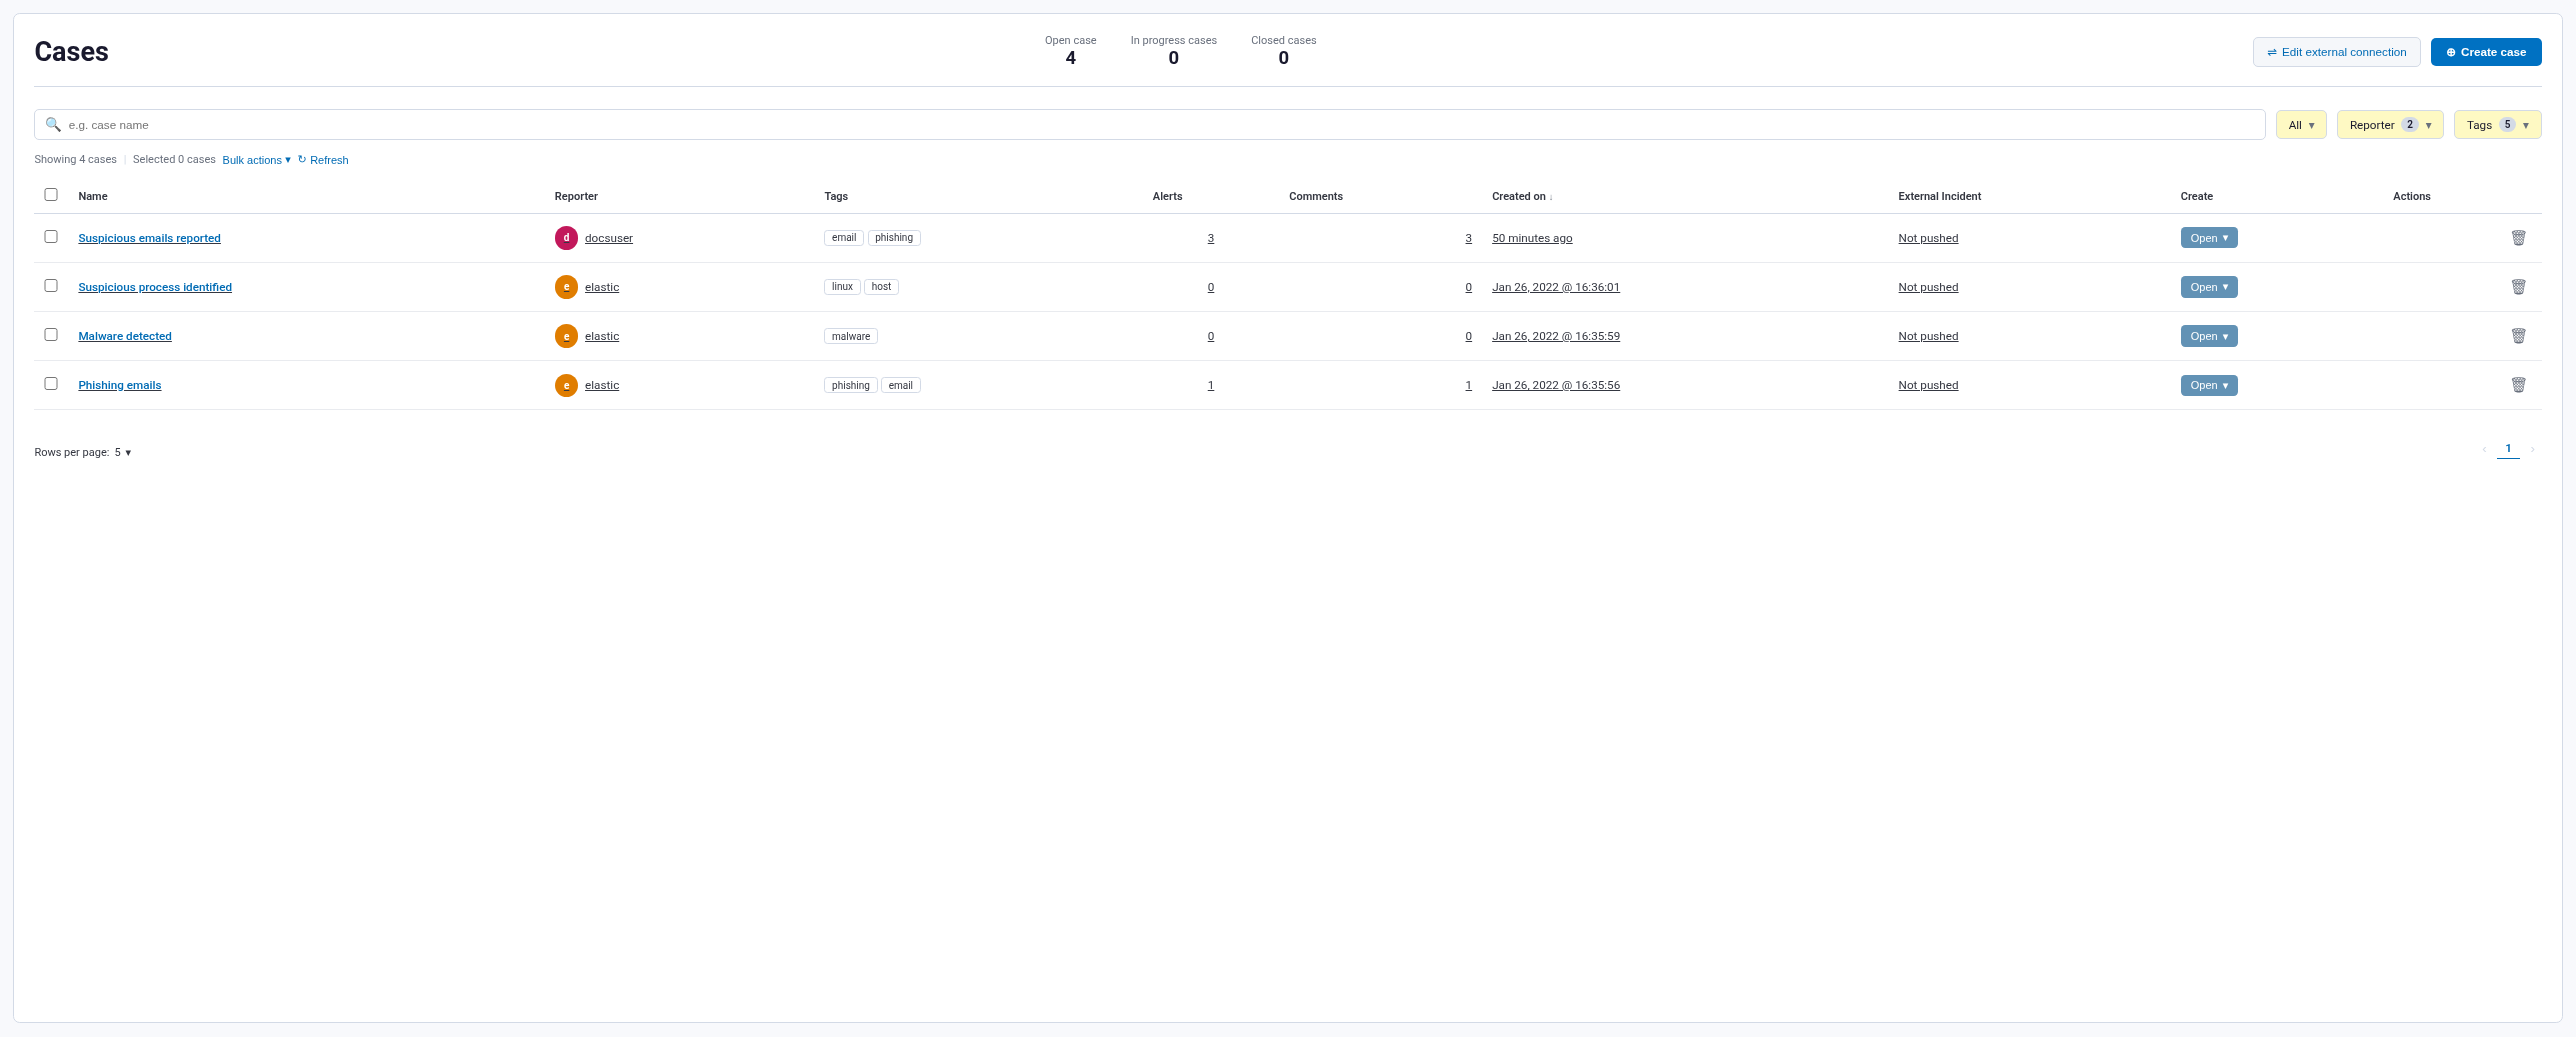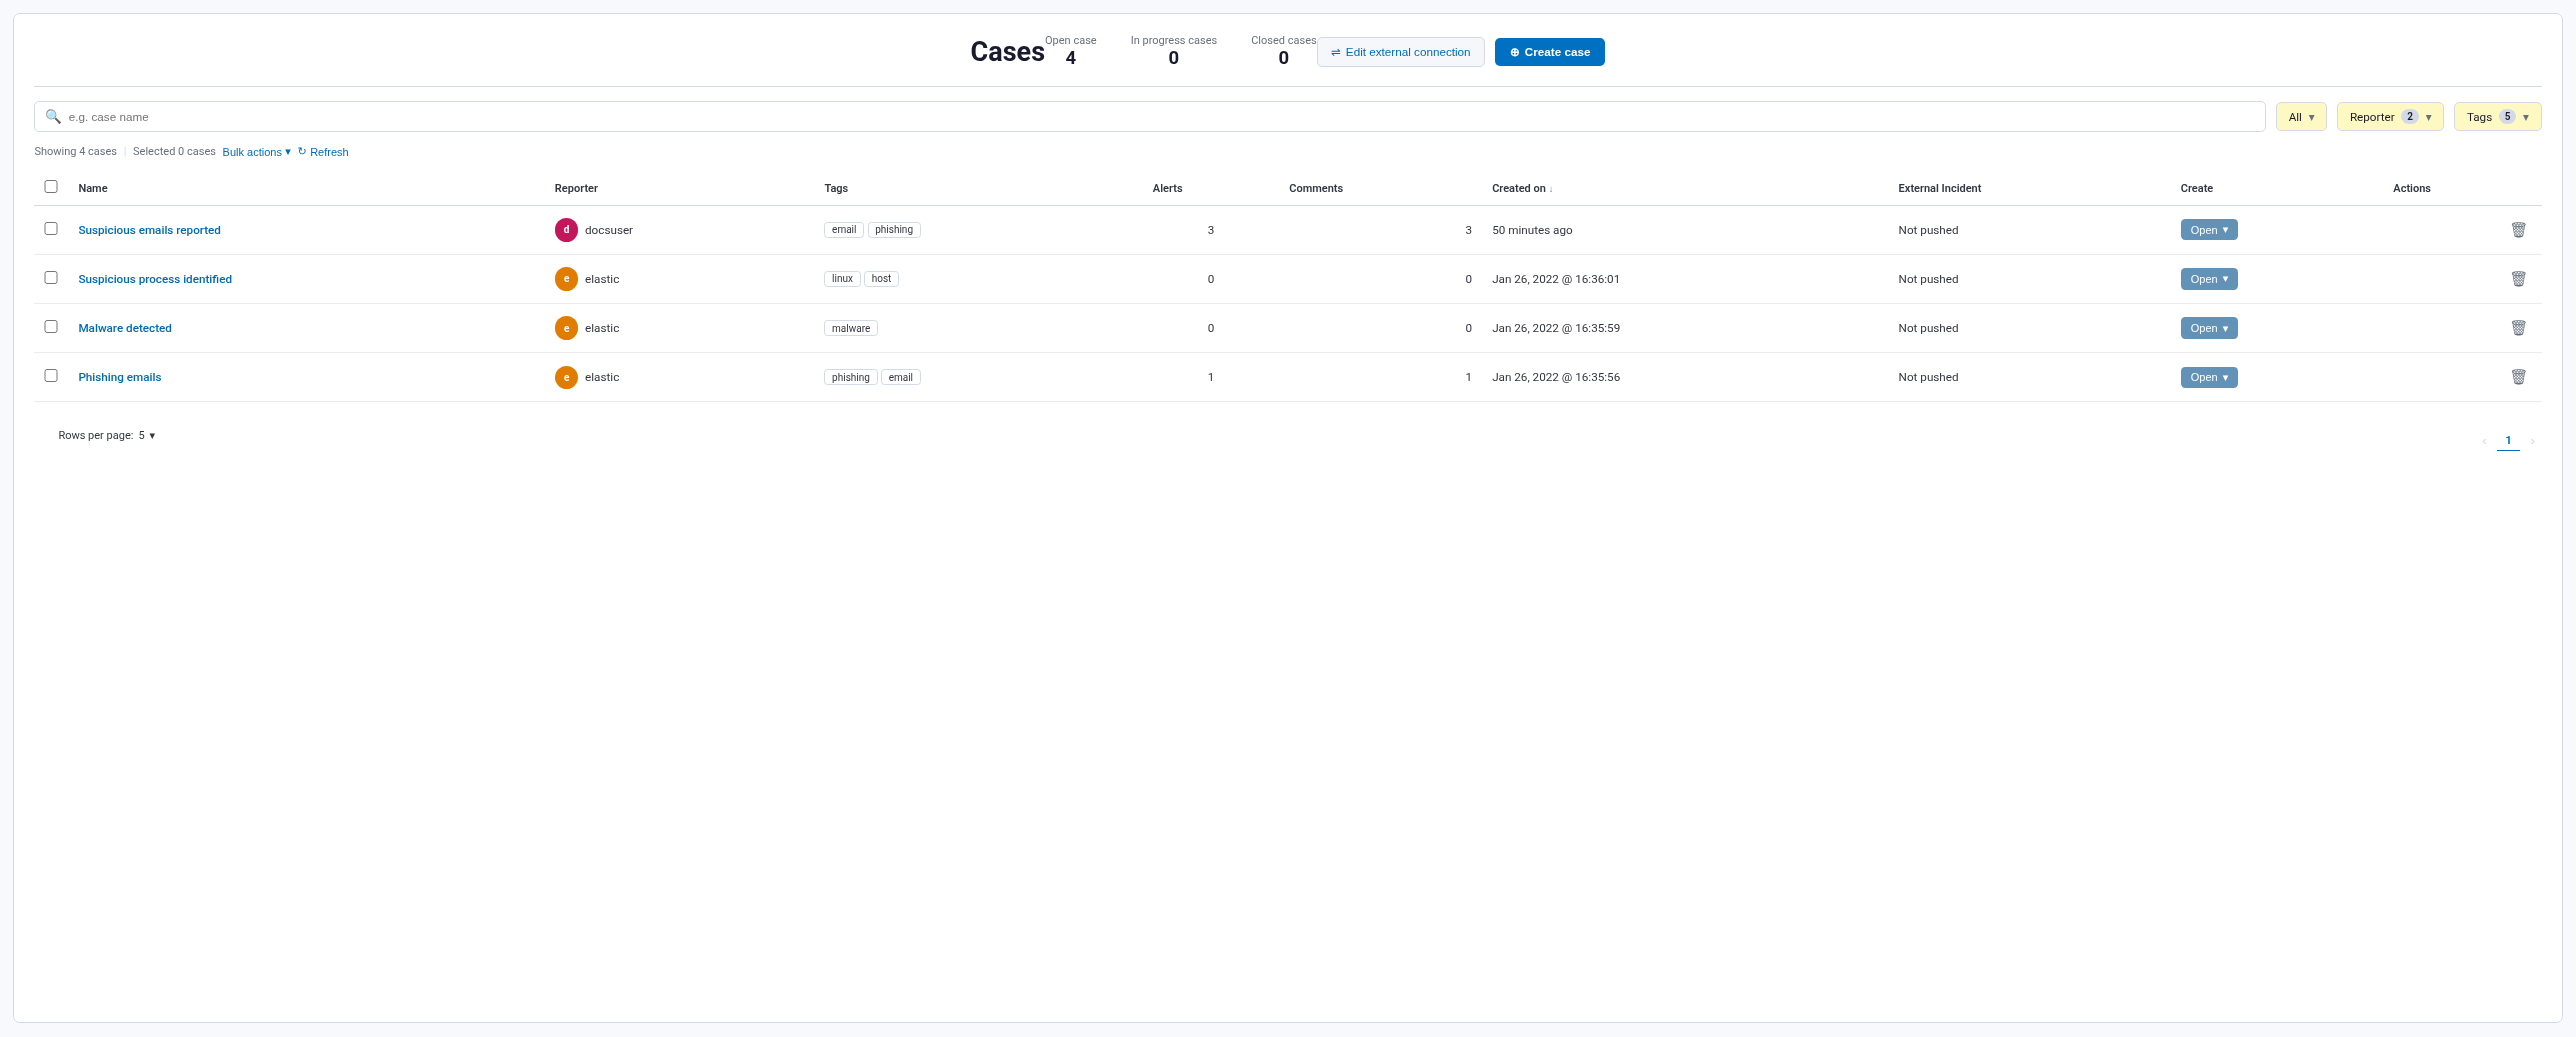--- a/index.html
+++ b/index.html
@@ -13,24 +13,24 @@
       background: #fff;
       border: 0.8px solid #d3dae6;
       border-radius: 6.7px;
       margin: 13.4px;
       padding: 20px;
       min-height: calc(100vh - 27px);
     }
     .header {
       display: flex;
       align-items: center;
-      justify-content: center;
+      justify-content: space-between;
       padding-bottom: 17px;
       border-bottom: 0.8px solid #d3dae6;
-      margin-bottom: 14px;
+      margin-bottom: 22px;
     }
     .header-left h1 {
       font-size: 27px;
       font-weight: 700;
       color: #1a1a2e;
     }
     .header-stats {
       display: flex;
       gap: 34px;
     }
@@ -169,20 +169,21 @@
     thead th:first-child { width: 34px; }
     .sort-icon { font-size: 9.2px; color: #69707d; }
     tbody tr {
       border-bottom: 0.8px solid #e9ebef;
     }
     tbody td {
       padding: 11.7px 10px;
       font-size: 11.7px;
       color: #343741;
       vertical-align: middle;
+      text-decoration: underline;
     }
     .case-name-link {
       color: #006bb4;
       cursor: pointer;
       font-weight: 500;
       text-decoration: none;
     }
     .reporter-cell {
       display: flex;
       align-items: center;
@@ -233,25 +234,24 @@
       padding: 3.4px;
     }
     .checkbox-cell { width: 34px; }
     input[type="checkbox"] {
       width: 13.4px;
       height: 13.4px;
       cursor: pointer;
     }
     .footer {
       display: flex;
-      align-items: flex-start;
+      align-items: flex-end;
       justify-content: space-between;
       margin-top: 17px;
       padding-top: 10px;
-      margin-left: 24px;
     }
     .rows-per-page {
       display: flex;
       align-items: center;
       gap: 5px;
       font-size: 11px;
       color: #343741;
       cursor: pointer;
     }
     .pagination {

